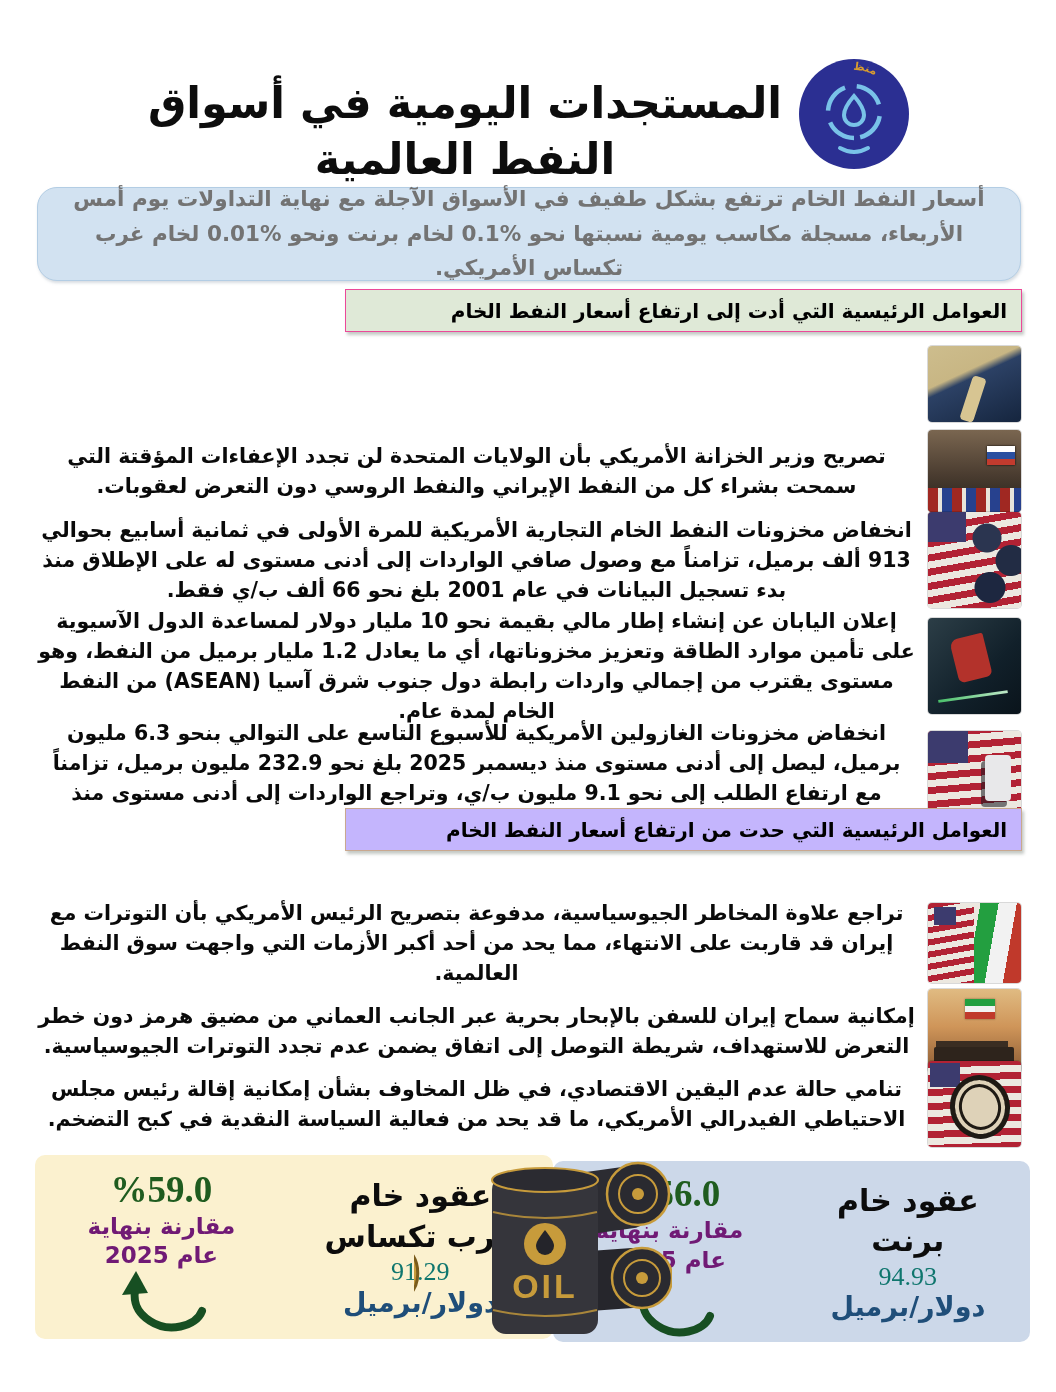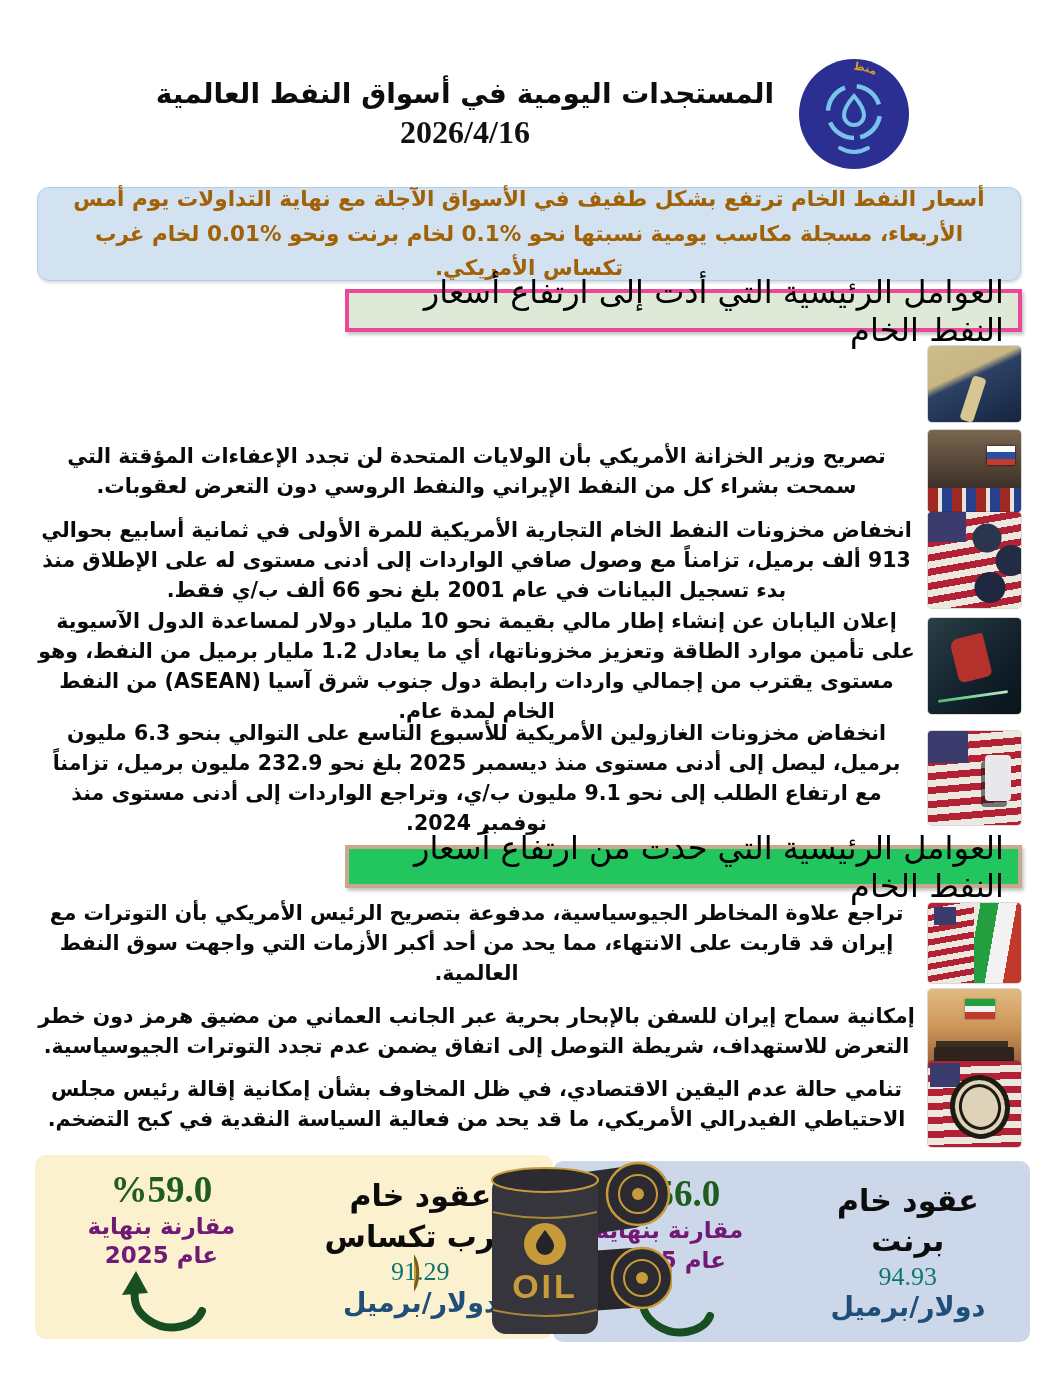--- a/index.html
+++ b/index.html
@@ -3,41 +3,41 @@
 <meta charset="utf-8">
 <style>
   html,body{margin:0;padding:0;background:#ffffff;}
   .page{
     position:relative;width:1056px;height:1392px;background:#ffffff;
     font-family:"DejaVu Sans","Liberation Sans",sans-serif;
     direction:rtl;overflow:hidden;
   }
   
   .titles{position:absolute;top:76px;left:120px;width:690px;text-align:center;}
-  .titles h1{margin:0;font-size:28px;font-weight:bold;color:#0d0d0d;line-height:1.3;}
+  .titles h1{margin:0;font-size:43px;font-weight:bold;color:#0d0d0d;line-height:1.3;}
   .report-date{font-family:"Liberation Serif","DejaVu Serif",serif;font-size:32px;color:#111;
     direction:ltr;margin-top:2px;font-weight:bold;}
   .logo{position:absolute;top:56px;left:796px;width:116px;height:116px;}
   
   .intro{
     position:absolute;top:187px;left:37px;width:984px;height:94px;box-sizing:border-box;
-    background:#d2e2f1;border:1px solid #b3cde4;border-radius:12px;
+    background:#d2e2f1;border:1px solid #b3cde4;border-radius:20px;
     display:flex;align-items:center;justify-content:center;padding:4px 22px;
-    font-size:21.5px;font-weight:bold;color:#a16207;text-align:center;line-height:1.62;
+    font-size:21.5px;font-weight:bold;color:#737373;text-align:center;line-height:1.62;
     box-shadow:1px 2px 3px rgba(100,120,140,.25);
   }
   
   .sec-heading{
     position:absolute;left:345px;width:677px;height:43px;box-sizing:border-box;
     display:flex;align-items:center;padding:0 14px;
-    font-size:32px;font-weight:normal;color:#000;
-    border:4px solid #ec4899;box-shadow:2px 3px 3px rgba(110,120,110,.4);
+    font-size:20px;font-weight:bold;color:#000;
+    border:1px solid #ec4899;box-shadow:2px 3px 3px rgba(110,120,110,.4);
   }
   .sec-up{top:289px;background:#dfe9d7;}
-  .sec-limit{top:845px;background:#22c55e;border-color:#c9a88f;}
+  .sec-limit{top:808px;background:#c4b5fd;border-color:#c9a88f;}
   
   .row{position:absolute;left:37px;width:984px;display:flex;align-items:center;gap:12px;}
   .row .btext{flex:1;text-align:center;font-size:20.5px;font-weight:bold;color:#0a0a0a;line-height:30px;}
   .thumb{width:93px;flex:none;border-radius:4px;position:relative;overflow:hidden;box-shadow:0 0 0 1px rgba(0,0,0,.15);}
   .r1{top:340px;height:88px}.r2{top:428px;height:86px}.r3{top:508px;height:104px}
   .r4{top:612px;height:108px}.r5{top:722px;height:112px}
   .r6{top:898px;height:90px}.r7{top:988px;height:86px}.r8{top:1058px;height:92px}
   .t1{height:76px}.t2{height:82px}.t3{height:96px}.t4{height:96px}.t5{height:94px}
   .t6{height:80px}.t7{height:84px}.t8{height:86px}
   

